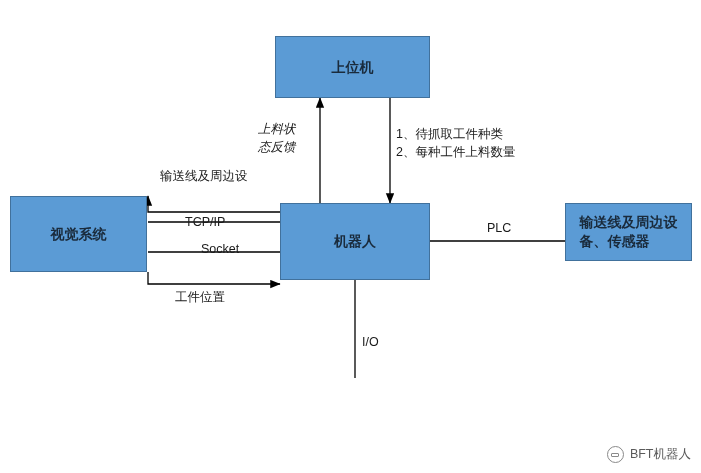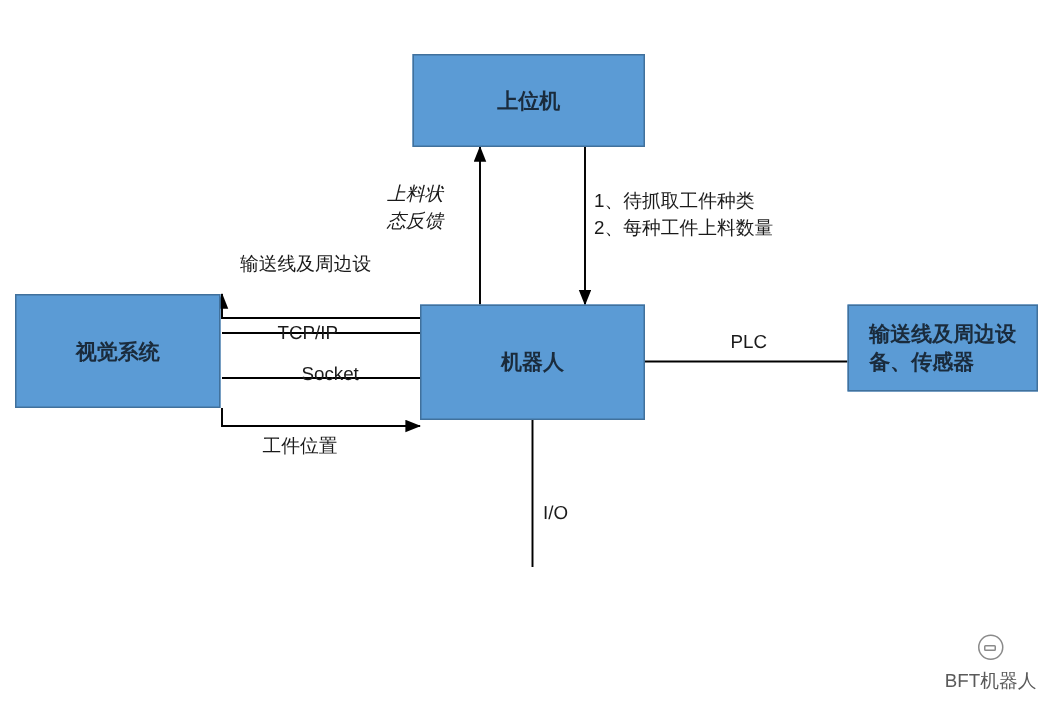--- a/index.html
+++ b/index.html
@@ -52,21 +52,20 @@
   
   .watermark {
     position: absolute;
     right: 10px;
     bottom: 10px;
     display: flex;
     align-items: center;
     gap: 6px;
     color: #5a5a5a;
     font-size: 12.5px;
-    flex-direction: column;
   }
   .wm-logo {
     width: 17px;
     height: 17px;
     border: 1.6px solid #8a8a8a;
     border-radius: 50%;
     position: relative;
     box-sizing: border-box;
   }
   .wm-logo::before {

